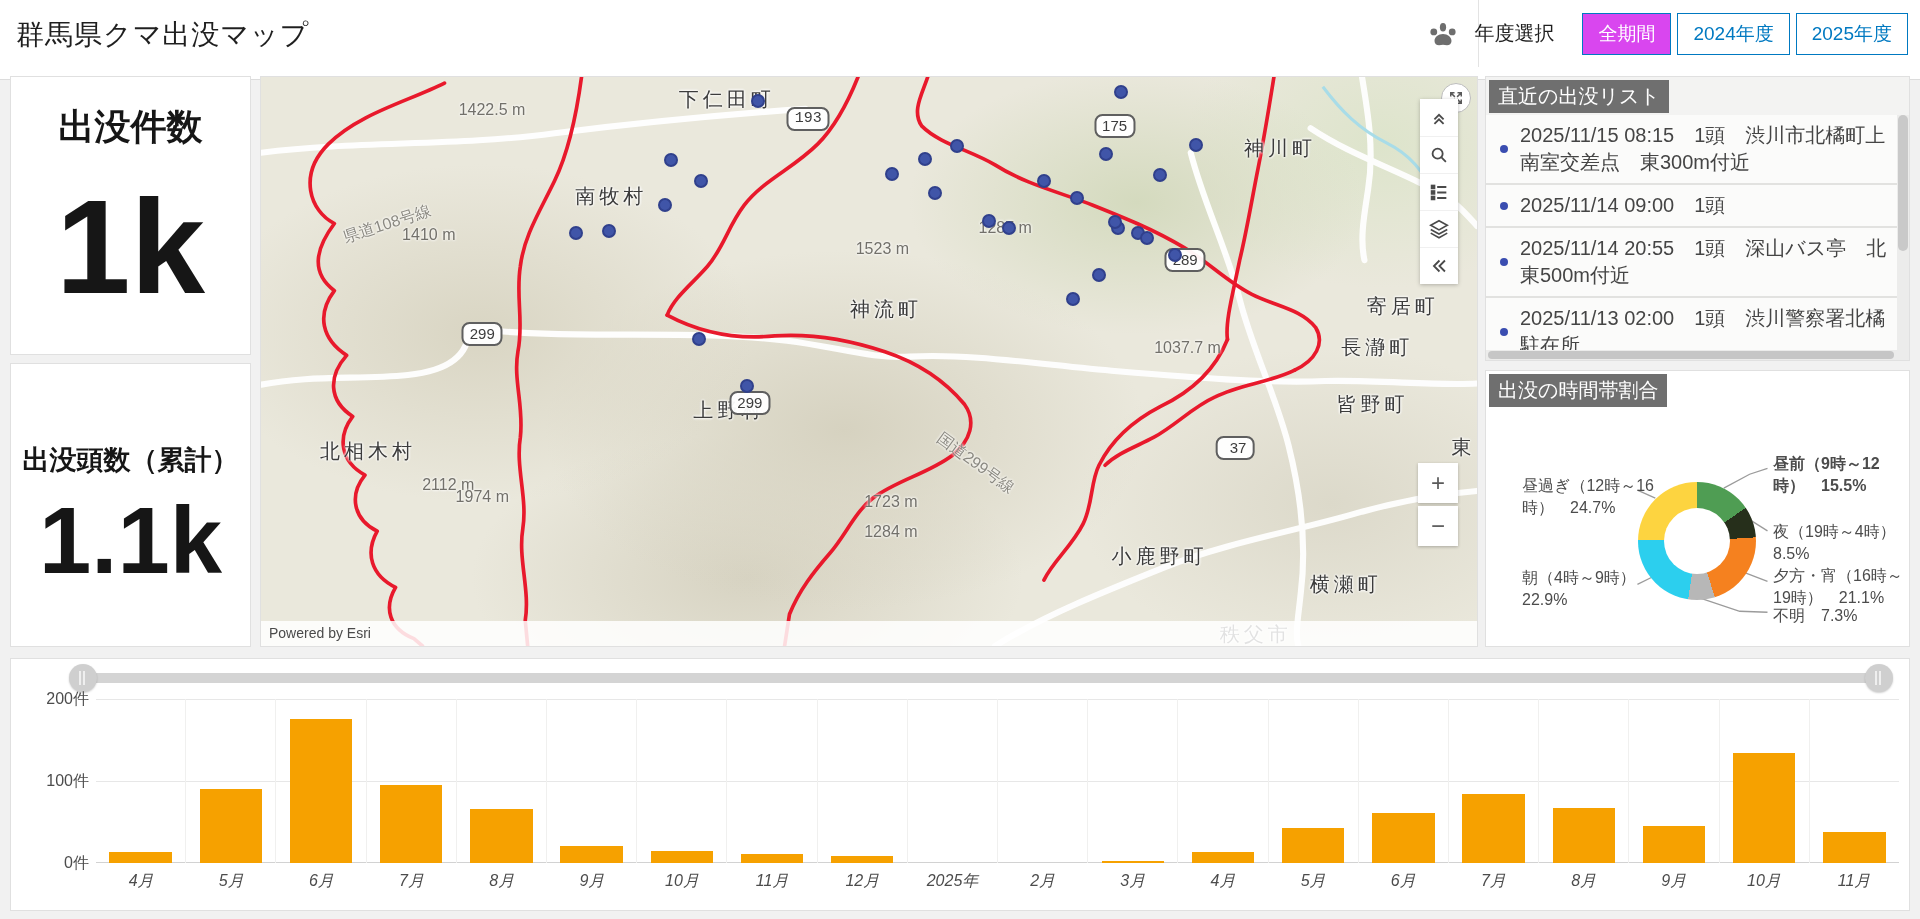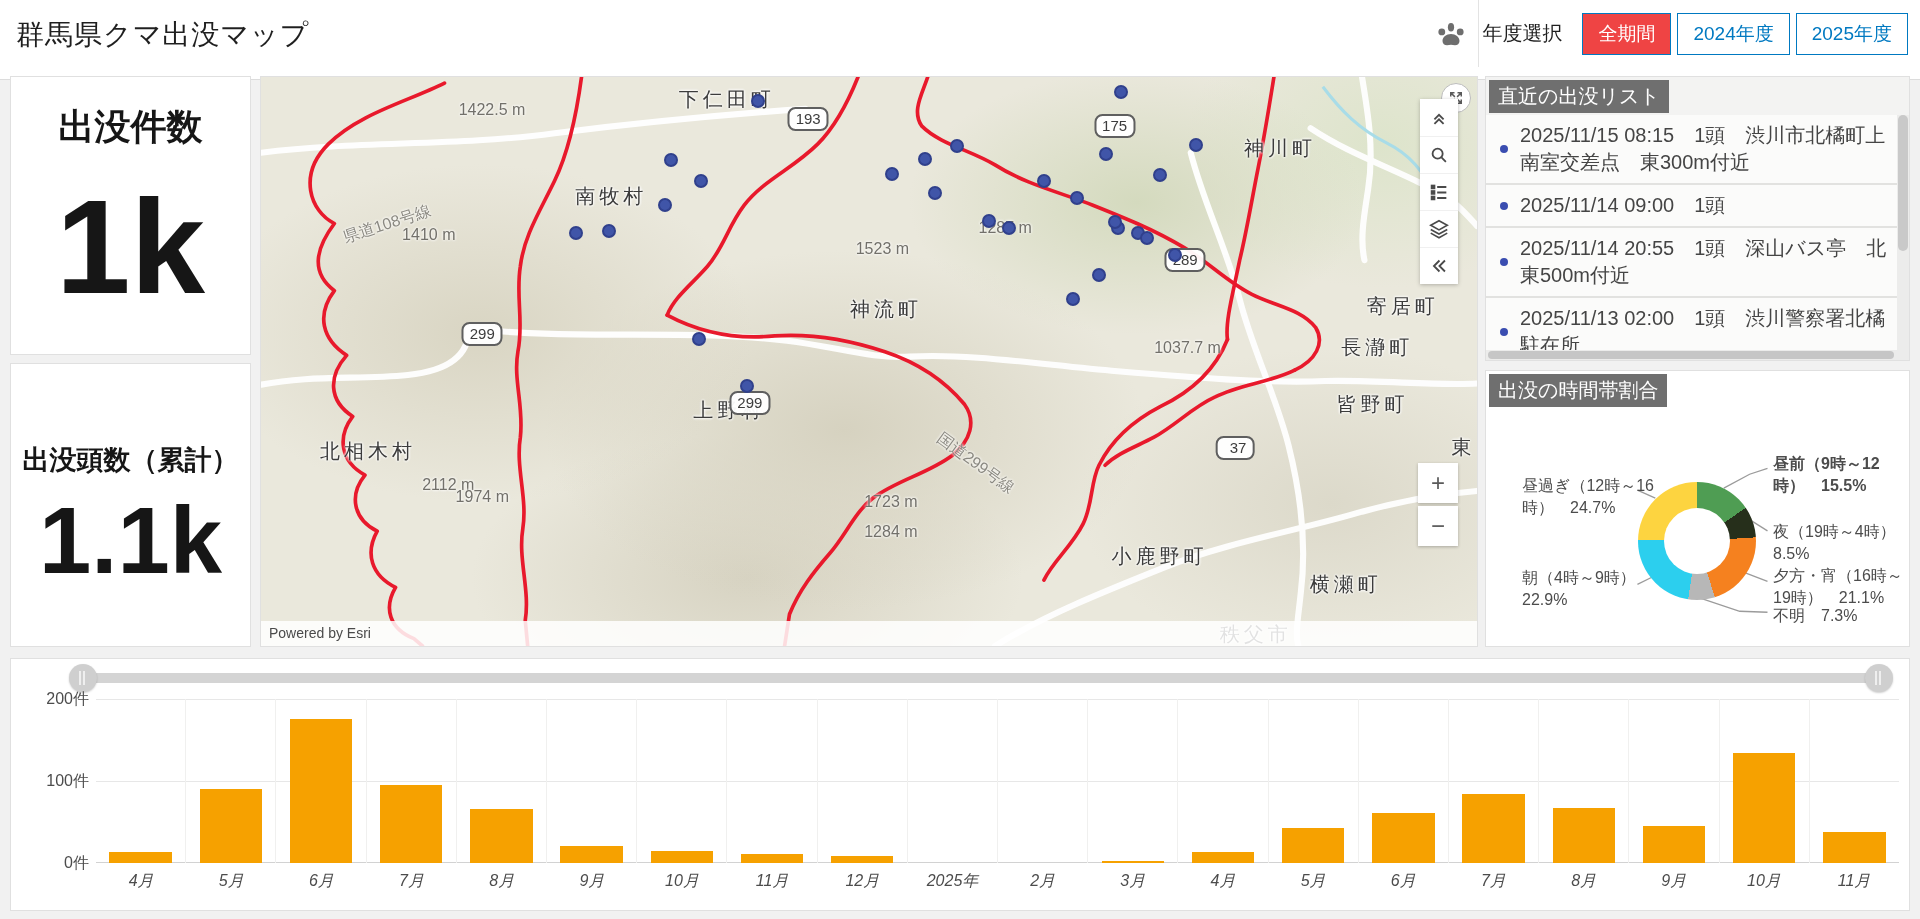--- a/index.html
+++ b/index.html
@@ -5,23 +5,23 @@
   * { margin:0; padding:0; box-sizing:border-box; }
   html,body { width:1920px; height:919px; overflow:hidden; }
   body { font-family:"Liberation Sans","DejaVu Sans",sans-serif; background:#f1f1f1; color:#323232; position:relative; }
 
   
   .hdr { position:absolute; left:0; top:0; width:1920px; height:80px; background:#fff; border-bottom:1px solid #dcdcdc; }
   .hdr .vsep { position:absolute; left:1478px; top:0; width:1px; height:67px; background:#e3e3e3; }
   .page-title { position:absolute; left:16px; top:16px; font-size:28px; font-weight:500; color:#1f1f1f; letter-spacing:1px; }
   .year-sel { position:absolute; right:12px; top:0; height:67px; display:flex; align-items:center; gap:14px; }
   .paw { width:34px; height:34px; display:inline-block; }
-  .ylabel { font-size:20px; color:#1f1f1f; margin-right:0; }
+  .ylabel { font-size:20px; color:#1f1f1f; margin-right:8px; }
   .ybtn { font-family:inherit; font-size:19px; padding:7px 15px; border:1px solid #0079c1; background:#fff; color:#0079c1; cursor:pointer; margin-left:6px; }
-  .ybtn.sel { background:#ef4444; color:#fff; }
+  .ybtn.sel { background:#d946ef; color:#fff; }
 
   
   .panel { position:absolute; background:#fff; border:1px solid #e0e0e0; }
   .ptag { display:inline-block; background:#6f6f6f; color:#fff; font-size:20px; padding:3px 9px; margin:3px; position:relative; z-index:5; }
 
   
   .stat { display:flex; flex-direction:column; align-items:center; }
   #stat1 { left:10px; top:76px; width:241px; height:279px; }
   #stat2 { left:10px; top:363px; width:241px; height:284px; }
   .stat .st-title { font-weight:bold; color:#161616; }
@@ -165,21 +165,21 @@
         <div class="town" style="left: 98.9%; top: 65%;">東</div>
         <div class="elev" style="left: 19%; top: 5.8%;">1422.5 m</div>
         <div class="elev" style="left: 13.8%; top: 27.7%;">1410 m</div>
         <div class="elev" style="left: 61.2%; top: 26.6%;">1287 m</div>
         <div class="elev" style="left: 51.1%; top: 30.3%;">1523 m</div>
         <div class="elev" style="left: 76.2%; top: 47.6%;">1037.7 m</div>
         <div class="elev" style="left: 15.4%; top: 71.7%;">2112 m</div>
         <div class="elev" style="left: 18.2%; top: 73.8%;">1974 m</div>
         <div class="elev" style="left: 51.8%; top: 74.7%;">1723 m</div>
         <div class="elev" style="left: 51.8%; top: 80%;">1284 m</div>
-        <div class="shield" style="left: 45%; top: 7.3%;">193</div>
+        <div class="shield" style="left: 45%; top: 7.3%; font-family: Liberation Mono, monospace;">193</div>
         <div class="shield" style="left: 70.2%; top: 8.6%;">175</div>
         <div class="shield" style="left: 76%; top: 32.2%;">289</div>
         <div class="shield" style="left: 18.2%; top: 45.1%;">299</div>
         <div class="shield" style="left: 40.2%; top: 57.3%;">299</div>
         <div class="shield" style="left: 80.1%; top: 65.2%; padding-left: 12px;">37</div>
         <div class="roadname" style="left: 6.7%; top: 24%; transform: rotate(-18deg);">県道108号線</div>
         <div class="roadname" style="left: 55%; top: 66%; transform: rotate(36deg);">国道299号線</div>
       </div>
     <div id="mapMarkers">
         <div class="bdot" style="left: 40.9%; top: 4.3%;"></div>

